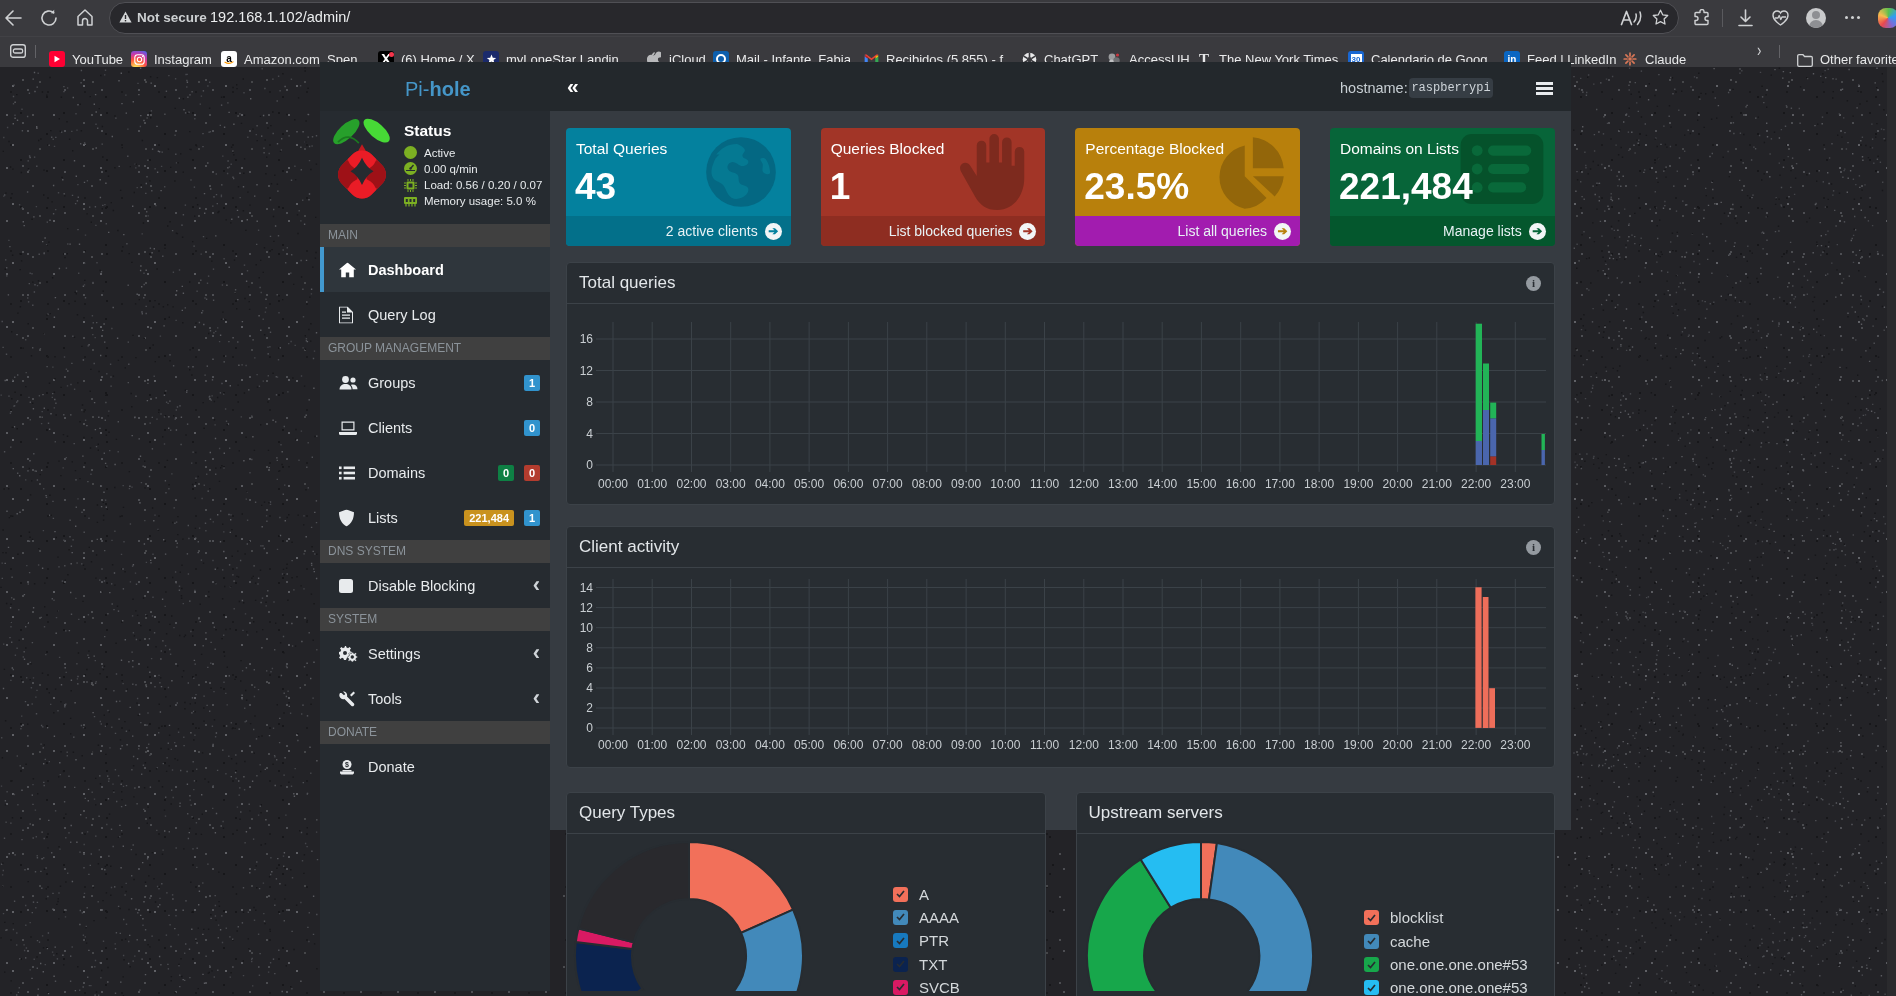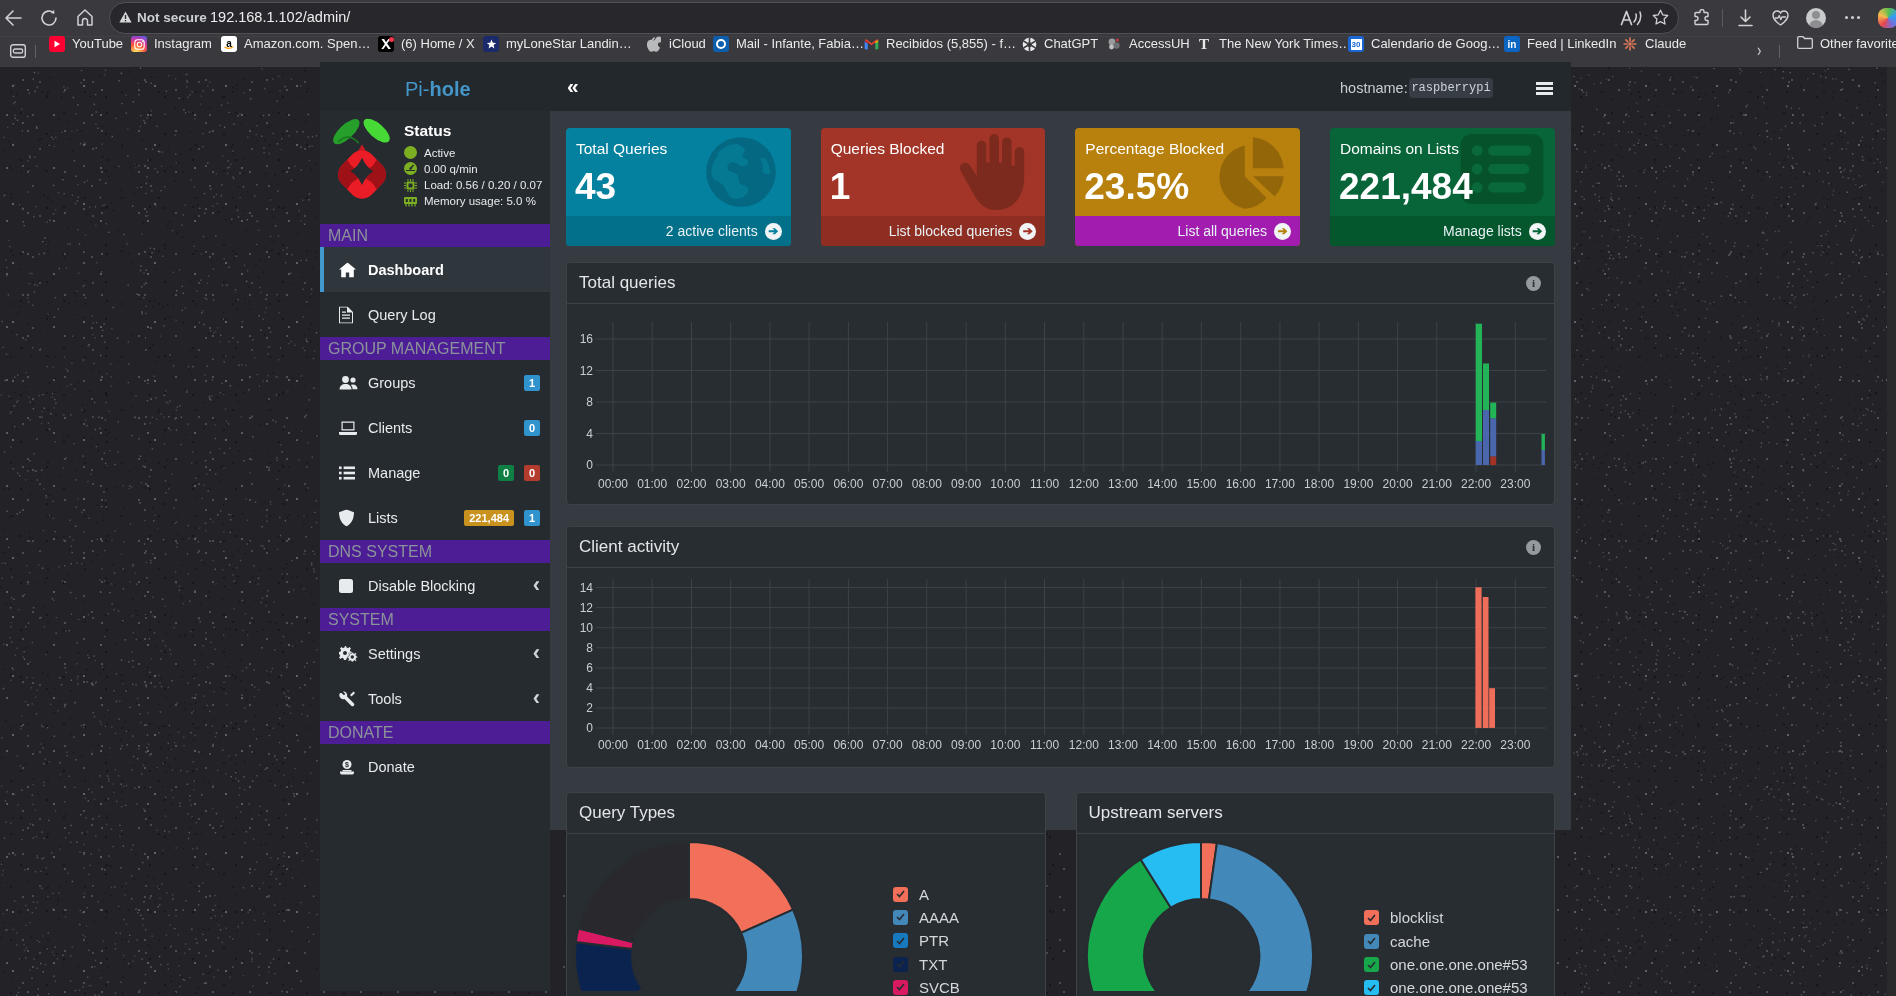--- a/index.html
+++ b/index.html
@@ -17,27 +17,27 @@
 radial-gradient(circle 1.1px at 21px 19px,#17171a 99%,transparent 100%),
 radial-gradient(circle 1.1px at 39px 51px,#18181b 99%,transparent 100%),
 radial-gradient(circle 1px at 11px 39px,#1a1a1d 99%,transparent 100%),
 radial-gradient(circle 1.1px at 47px 23px,#17171a 99%,transparent 100%);
 background-size:47px 53px,61px 43px,53px 67px,71px 59px,59px 71px,43px 61px,67px 47px,37px 41px,41px 37px,31px 43px,43px 47px,53px 41px,37px 53px,59px 37px;}
 .abs{position:absolute}
 
 #toolbar{position:absolute;left:0;top:0;width:1896px;height:36px;background:#3a3a3e}
 #bmbar{position:absolute;left:0;top:36px;width:1896px;height:31px;background:#3a3a3e;border-top:1px solid #414145}
 #pill{position:absolute;left:109px;top:2px;width:1570px;height:32px;background:#28282c;border:1px solid #505055;border-radius:16px}
-.bitem{position:absolute;top:36px;height:31px;display:flex;align-items:flex-start;gap:7px;color:#e9eaeb;font-size:13px;white-space:nowrap}
+.bitem{position:absolute;top:36px;height:31px;display:flex;align-items:flex-end;gap:7px;color:#e9eaeb;font-size:13px;white-space:nowrap}
 .fav{width:16px;height:16px;border-radius:3px;display:flex;align-items:center;justify-content:center;flex:none}
 
 #app{position:absolute;left:320px;top:62px;width:1251px;height:768px;background:#363b41}
 #navbar{position:absolute;left:0;top:0;width:1251px;height:49px;background:#23282c}
 #sidebar{position:absolute;left:0;top:49px;width:230px;height:880px;background:#262b30}
-.shead{position:absolute;left:0;width:230px;background:#4c1d95;color:#8b939a;font-size:16px;line-height:23px;padding-left:8px}
+.shead{position:absolute;left:0;width:230px;background:#404040;color:#8b939a;font-size:12px;line-height:23px;padding-left:8px}
 .sitem{position:absolute;left:0;width:230px;height:45px;color:#e8ebed;font-size:14.5px}
 .sitem .lbl{position:absolute;left:48px;top:50%;transform:translateY(-50%)}
 .sitem svg{position:absolute;left:19px;top:50%;transform:translateY(-50%)}
 .badge{position:absolute;top:50%;transform:translateY(-50%);font-size:11px;font-weight:bold;color:#fff;border-radius:2px;padding:2px 5px;line-height:12px}
 .chev{position:absolute;right:10px;top:50%;transform:translateY(-54%);color:#cfd4d8;font-size:22px;font-weight:bold}
 
 .card{position:absolute;top:66px;width:224.7px;height:118px;border-radius:4px;color:#fff;overflow:hidden}
 .card .t{position:absolute;left:10px;top:12px;font-size:15.5px;z-index:2}
 .card .n{position:absolute;left:9px;top:38px;font-size:37px;font-weight:bold;z-index:2}
 .card .f{position:absolute;left:0;bottom:0;width:100%;height:30px;font-size:14px;color:#e8f2f5;display:flex;align-items:center;justify-content:flex-end;padding-right:9px;gap:7px;z-index:2}
@@ -307,21 +307,21 @@
       </div>
 <div class="sitem" style="top:339px">
 <svg width="16" height="14" viewBox="0 0 16 14" fill="#e8ebed">
           <rect x="0" y="0.5" width="2.6" height="2.6"></rect>
           <rect x="0" y="5.7" width="2.6" height="2.6"></rect>
           <rect x="0" y="10.9" width="2.6" height="2.6"></rect>
           <rect x="4.6" y="0.5" width="11.4" height="2.6"></rect>
           <rect x="4.6" y="5.7" width="11.4" height="2.6"></rect>
           <rect x="4.6" y="10.9" width="11.4" height="2.6"></rect>
         </svg>
-<span class="lbl">Manage</span>
+<span class="lbl">Domains</span>
         <span class="badge" style="right:36px;background:#0e8044">0</span>
         <span class="badge" style="right:10px;background:#b33c2e">0</span>
       </div>
 <div class="sitem" style="top:384px">
 <svg width="15" height="17" viewBox="0 0 15 17" fill="#e8ebed">
           <path d="M7.5 0L15 2.8c0 6.5-2.6 11.6-7.5 14.2C2.6 14.4 0 9.3 0 2.8z"></path>
         </svg>
 <span class="lbl">Lists</span>
         <span class="badge" style="right:36px;background:#c9921e">221,484</span>
         <span class="badge" style="right:10px;background:#3193cd">1</span>

